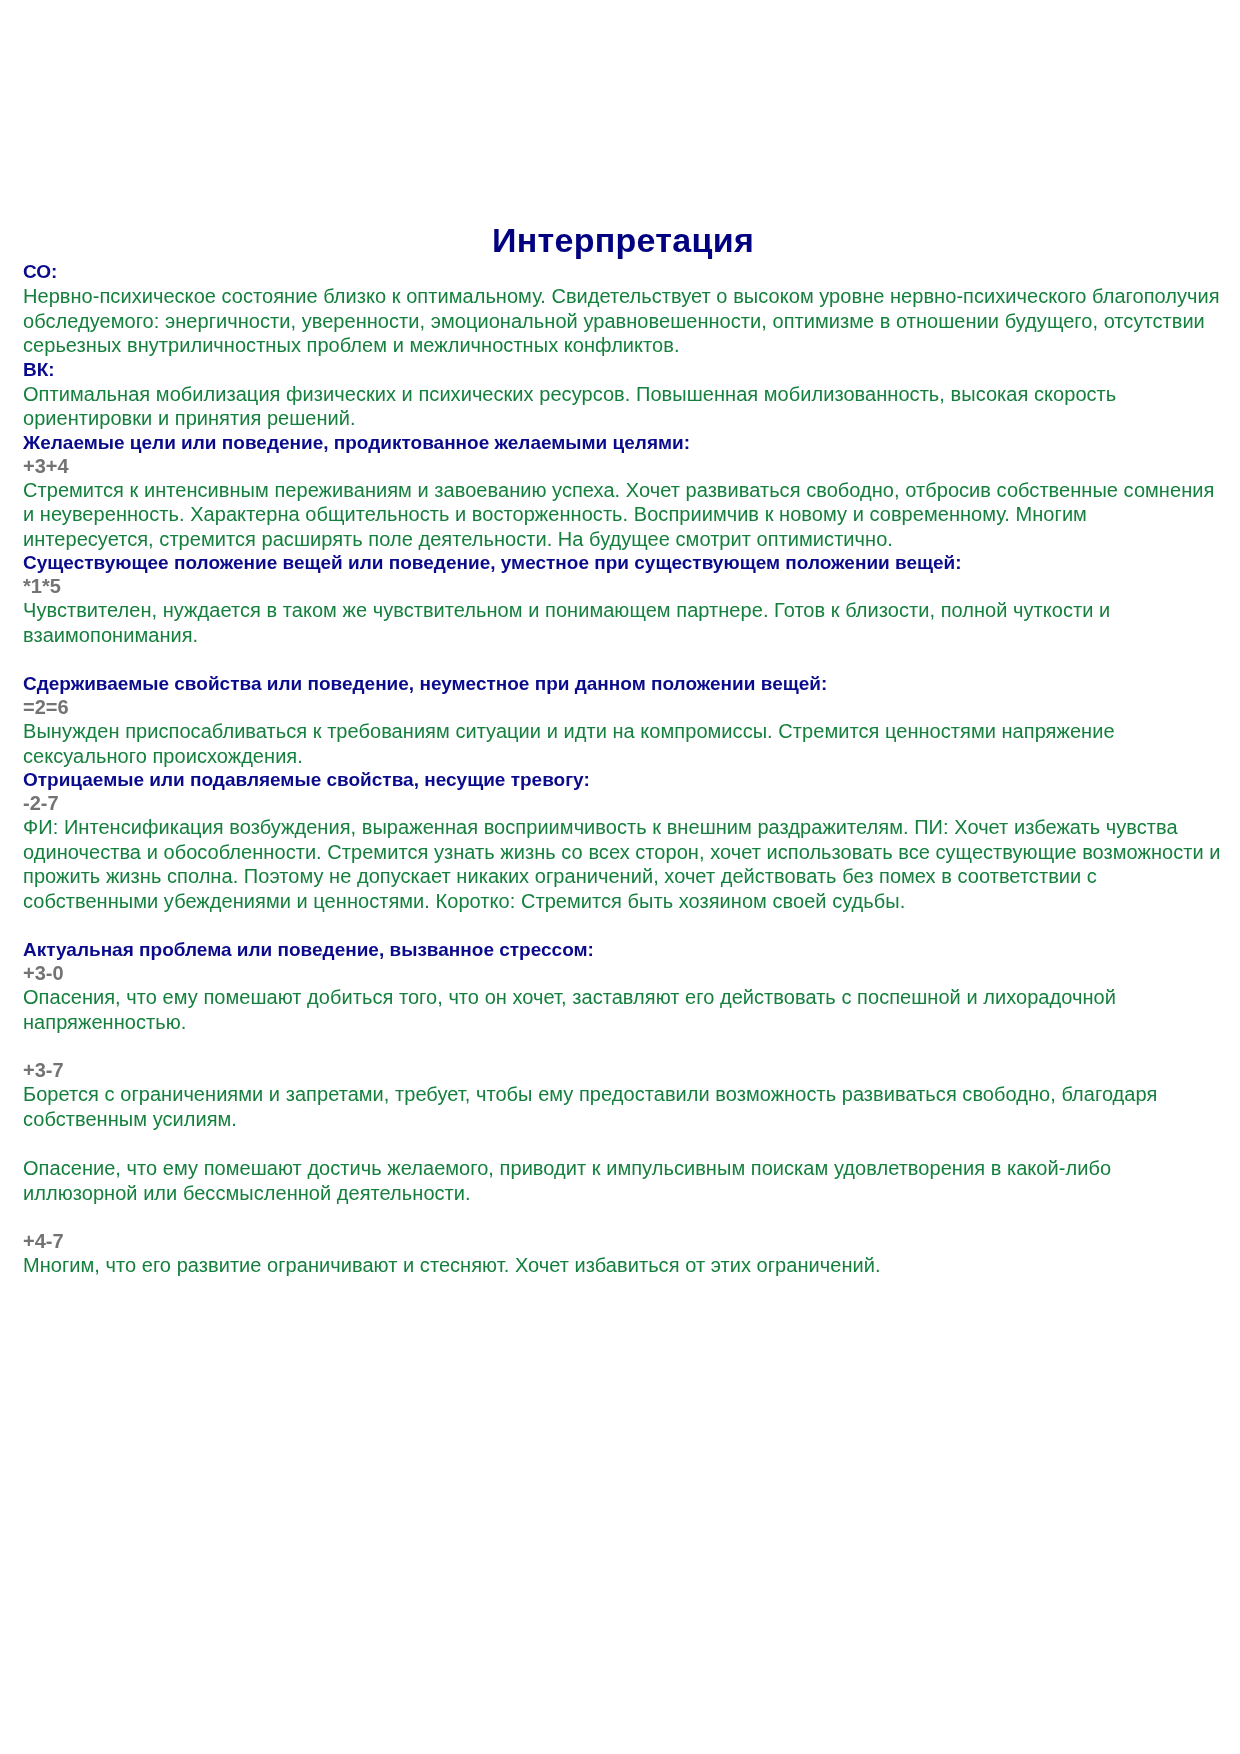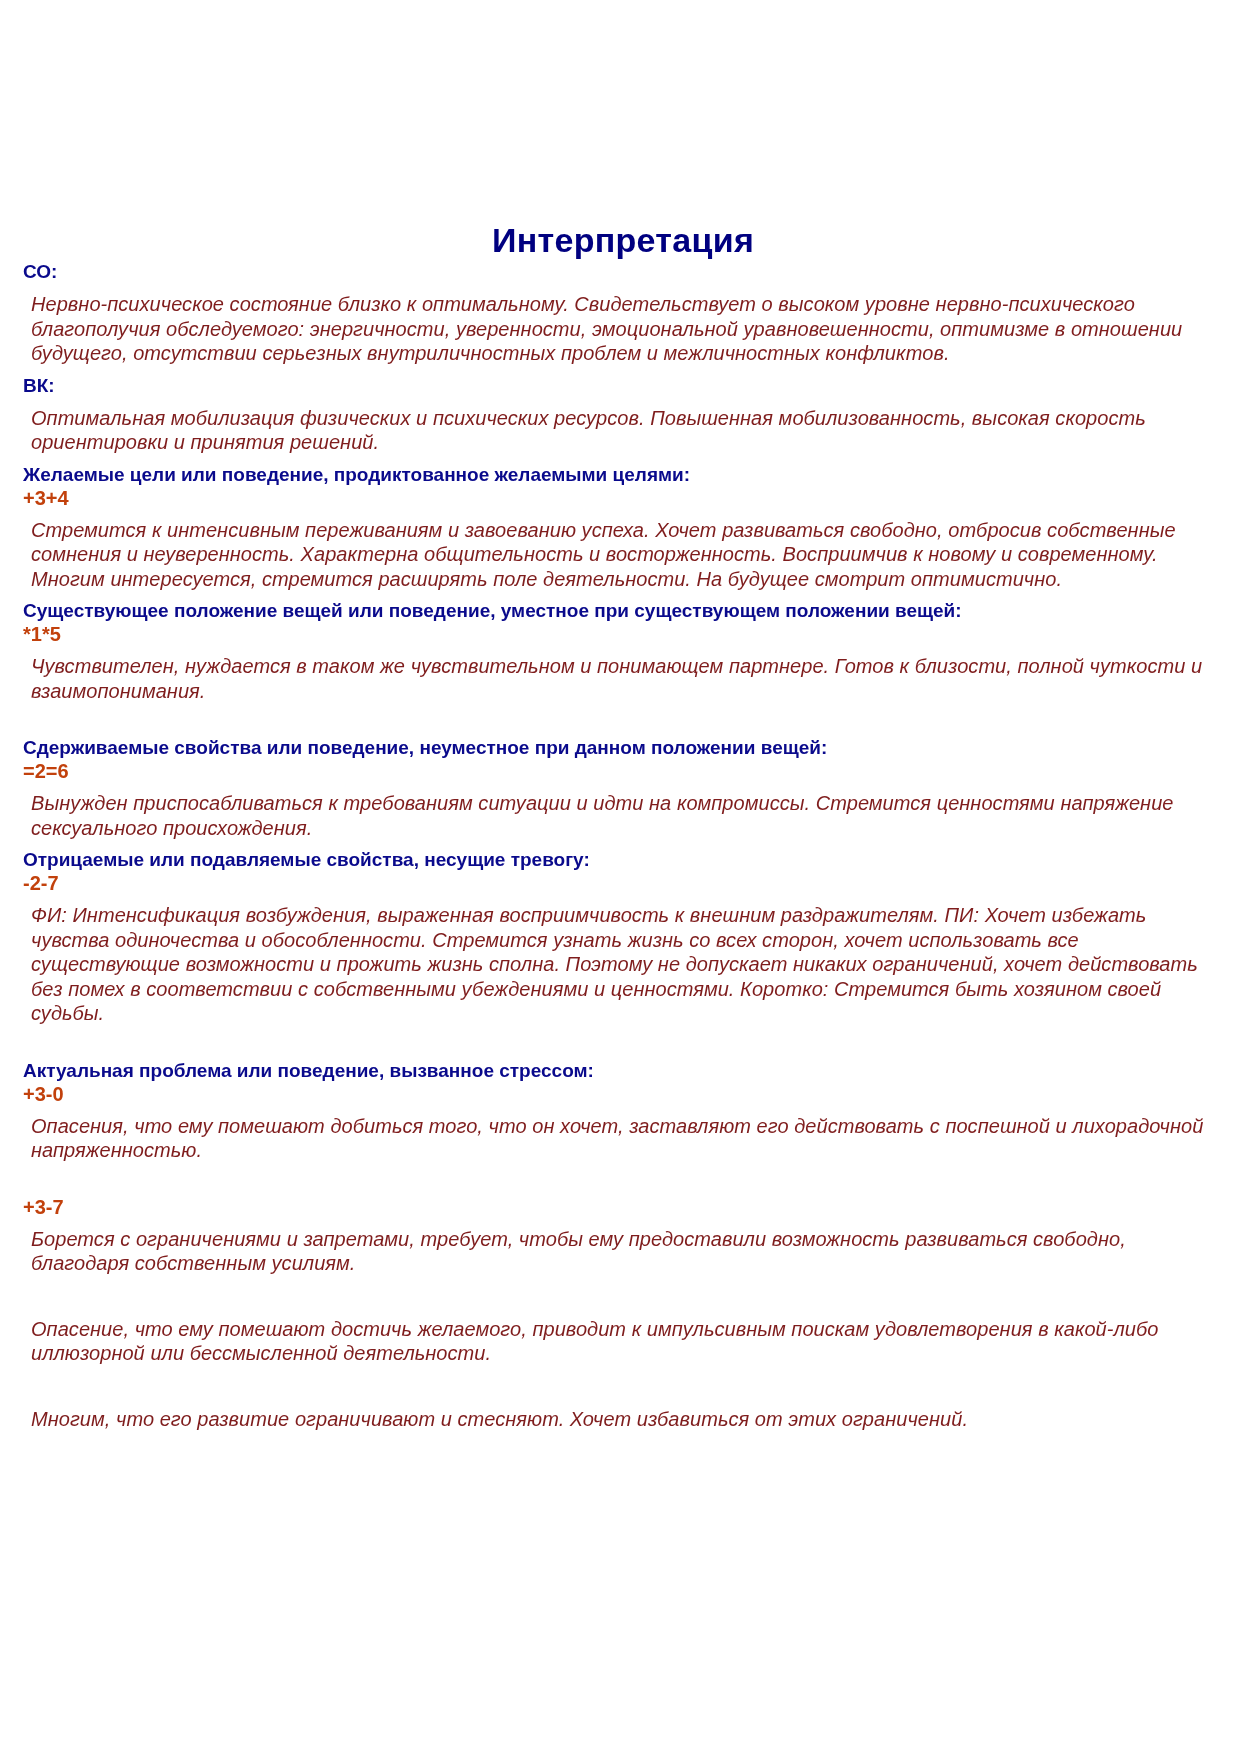--- a/index.html
+++ b/index.html
@@ -31,33 +31,32 @@
       letter-spacing: 0.3px;
     }
     .heading {
       color: #0a0a8c;
       font-weight: bold;
       font-size: 19px;
       line-height: 24px;
       margin: 0;
     }
     .code {
-      color: #c2410c;
+      color: #737373;
       font-weight: bold;
       font-size: 20px;
       line-height: 23px;
       margin: 0;
     }
     .body-text {
-      color: #7f1d1d;
+      color: #15803d;
       font-size: 20px;
       line-height: 24.5px;
-      margin: 8px;
+      margin: 0;
       letter-spacing: 0.05px;
-      font-style: italic;
     }
     .spacer {
       height: 25px;
     }
     .section { margin: 0; }
   </style>
 </head>
 <body>
 
 <div class="page">
@@ -119,17 +118,18 @@
 
     <div class="spacer"></div>
 
     <div>
       <p class="body-text">Опасение, что ему помешают достичь желаемого, приводит к импульсивным поискам удовлетворения в какой-либо иллюзорной или бессмысленной деятельности.</p>
     </div>
 
     <div class="spacer"></div>
 
     <div>
+      <p class="code">+4-7</p>
       <p class="body-text">Многим, что его развитие ограничивают и стесняют. Хочет избавиться от этих ограничений.</p>
     </div>
   </div>
 
 </div>
 
 </body></html>

